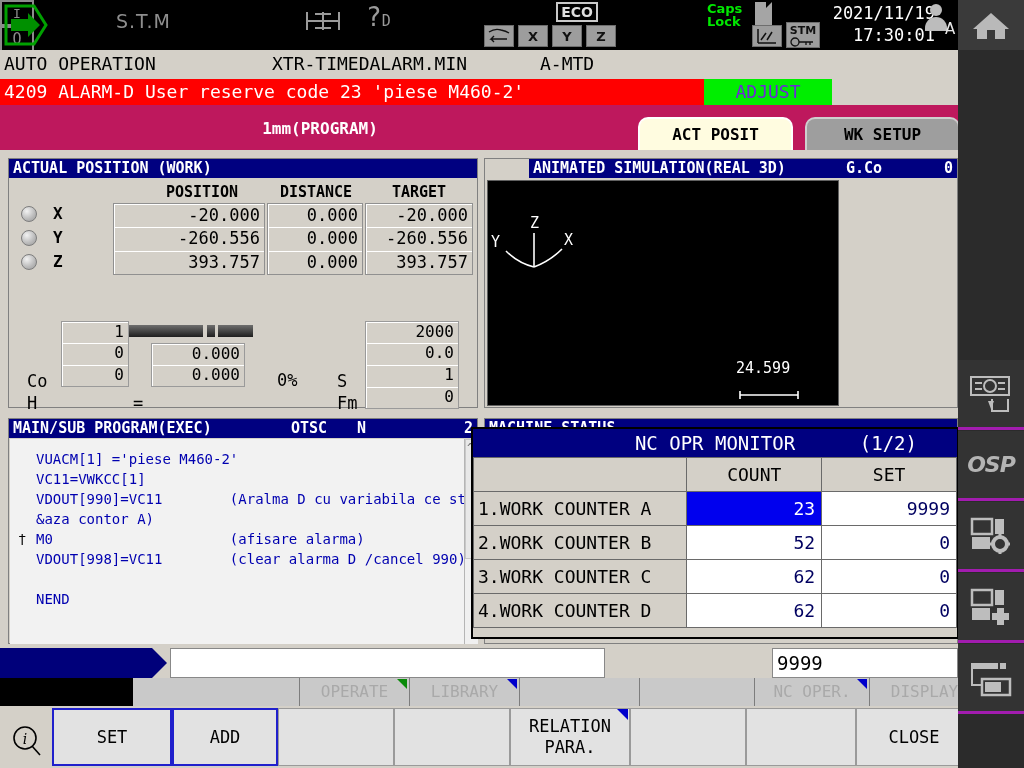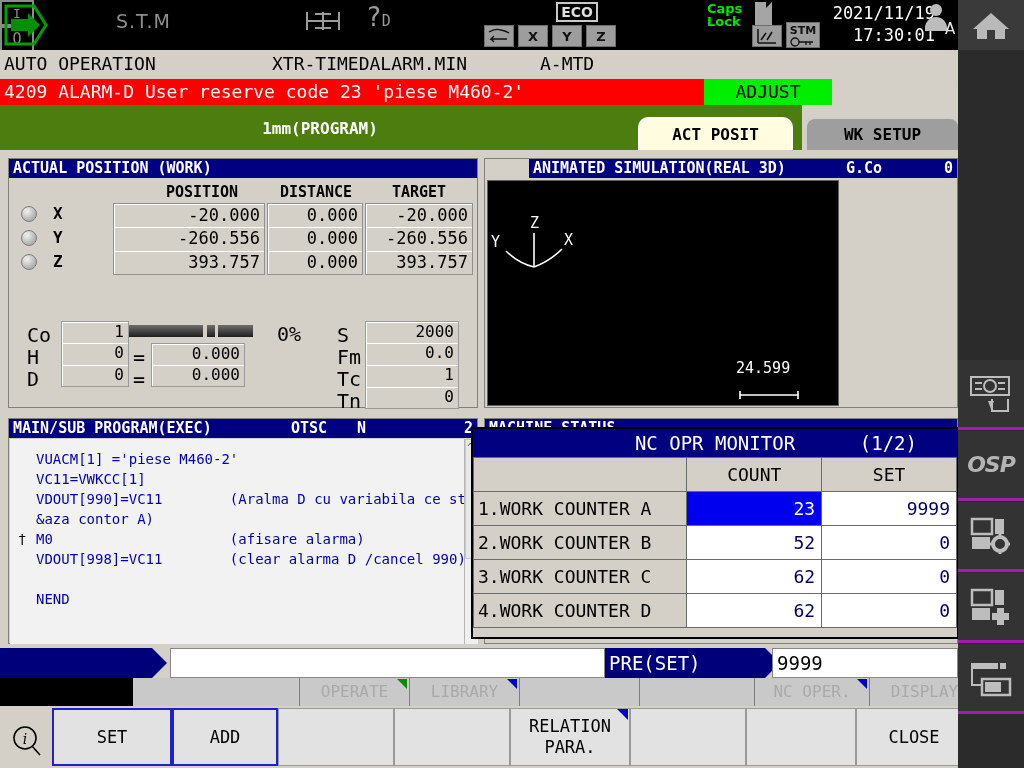--- a/index.html
+++ b/index.html
@@ -58,24 +58,24 @@
 
   
   .statusline { position: absolute; left: 0; top: 50px; width: 958px; height: 28px;
                 background: #d4d0c8; color: #000; font-size: 18px; line-height: 28px; }
   .statusline span { position: absolute; }
 
   .alarmrow { position: absolute; left: 0; top: 79px; width: 958px; height: 26px; background: #d4d0c8; border-radius: 10px; }
   .alarm-red { position: absolute; left: 0; top: 0; width: 704px; height: 26px;
                background: #ff0000; color: #fff; font-size: 18px; line-height: 26px; padding-left: 4px; }
   .alarm-grn { position: absolute; left: 704px; top: 0; width: 128px; height: 26px;
-               background: #00ee00; color: #000000; font-size: 18px; line-height: 26px; text-align: center; }
-
-  
-  .tabbar { position: absolute; left: 0; top: 105px; width: 802px; height: 45px; background: #4d7c0f; }
+               background: #00ee00; color: #6d28d9; font-size: 18px; line-height: 26px; text-align: center; }
+
+  
+  .tabbar { position: absolute; left: 0; top: 105px; width: 958px; height: 45px; background: #be185d; }
   .tab-mode { position: absolute; left: 0; top: 14px; width: 640px; text-align: center;
               color: #fff; font-size: 16px; font-weight: bold; }
   .tab { position: absolute; top: 12px; height: 33px; width: 155px;
          border-radius: 10px 10px 0 0; font-size: 16px; font-weight: bold;
          display:flex; align-items:center; justify-content:center; color:#000; }
   .tab.active { left: 638px; background: #fffce0; border: 2px solid #ffffff; border-bottom: none; }
   .tab.inactive { left: 793px; background: #9e9e9e; border: 2px solid #cfcfcf; border-bottom: none; margin-left: 12px; }
 
   
   .panel-title { background: #000080; color: #fff; font-size: 15px; font-weight: bold;
@@ -93,21 +93,21 @@
          background: radial-gradient(circle at 35% 30%, #f2f2f2, #b9b9b9 60%, #9a9a9a);
          border: 1px solid #7d7d7d; }
   .axislbl { position:absolute; left:44px; top:1px; font-size:16px; font-weight:bold; color:#000;}
   .numbox { position:absolute; background:#d4d0c8; border:1px solid #909090;
             box-shadow: inset 1px 1px 0 #ffffff; text-align:right;
             font-size:17px; color:#000; padding-right:4px; }
 
   .smallbox { position:absolute; background:#d4d0c8; border:1px solid #9a9a9a;
               box-shadow: inset 1px 1px 0 #ffffff; text-align:right;
               font-size:16px; color:#000; padding-right:4px; }
-  .slbl { position:absolute; font-size:20px; color:#000; }
+  .slbl { position:absolute; font-size:17px; color:#000;margin-top:48px; }
 
   .ovbar { position:absolute; left:128px; top:325px; width:124px; height:12px;
            background: linear-gradient(#6e6e6e,#1e1e1e); }
   .ovbar i { position:absolute; top:0; height:12px; background:#d4d0c8; }
 
   
   #sim-panel { left: 484px; top: 158px; width: 474px; height: 250px; padding-left: 44px; }
   .sim-canvas { position: absolute; left: 2px; top: 21px; width: 352px; height: 226px; background: #000;
                 border: 1px solid #606060; }
 
@@ -419,21 +419,20 @@
         <td class="val">62</td>
         <td class="val">0</td>
       </tr>
     </tbody>
       </table>
   </div>
 
   <div class="botstat">
     <div class="bs-blue"></div>
     <div class="bs-white"></div>
-    <div class="bs-pre">PRE(SET)</div>
     <div class="bs-val">9999</div>
   </div>
 
   <div class="menurow">
     <div class="menuitem" style="left:133px; width:167px;"></div>
     <div class="menuitem" style="left:300px; width:110px;">
       <span>OPERATE</span><span class="tri g"></span>
     </div>
     <div class="menuitem" style="left:410px; width:110px;">
       <span>LIBRARY</span><span class="tri"></span>

